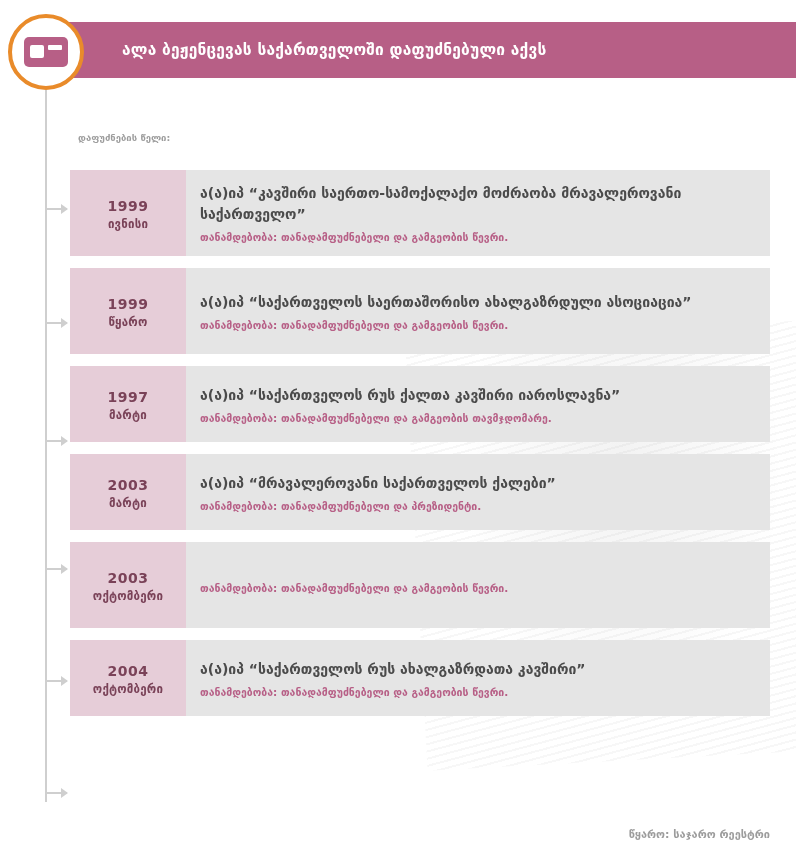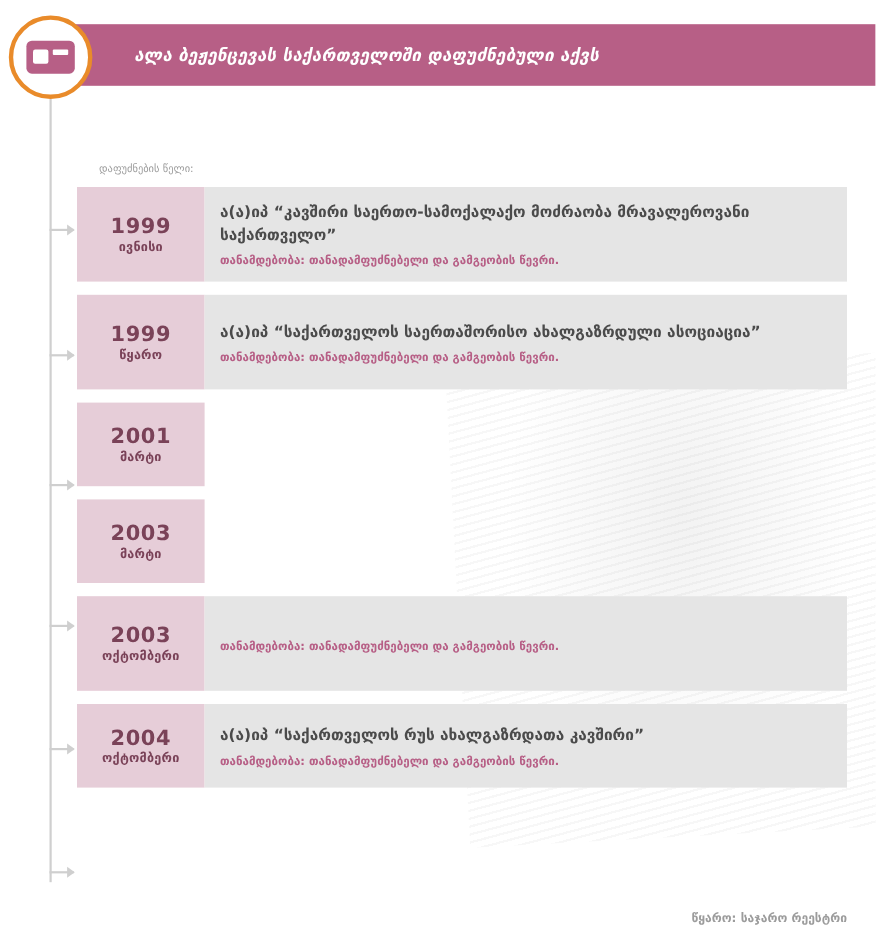--- a/index.html
+++ b/index.html
@@ -56,21 +56,20 @@
     position: absolute;
     left: 60px;
     top: 8px;
     width: 736px;
     height: 56px;
     background: #b75f86;
     display: flex;
     align-items: center;
     box-sizing: border-box;
     padding-left: 62px;
-    font-style: italic;
   }
   .header-title {
     color: #ffffff;
     font-size: 15.5px;
     font-weight: bold;
     letter-spacing: 0.2px;
     white-space: nowrap;
   }
   .header-count {
     color: #ffffff;
@@ -146,27 +145,27 @@
     top: -4px;
     border-left: 7px solid #cfcfcf;
     border-top: 5px solid transparent;
     border-bottom: 5px solid transparent;
   }
 
   
   .col-caption {
     position: absolute;
     left: 78px;
-    top: 148px;
+    top: 132px;
     width: 110px;
     color: #9c9c9c;
     font-size: 9.5px;
-    font-weight: normal;
+    font-weight: bold;
     line-height: 12px;
-    text-align: center;
+    text-align: left;
   }
 
   
   .rows {
     position: absolute;
     left: 70px;
     top: 170px;
     width: 700px;
   }
   .row {
@@ -179,21 +178,21 @@
     flex: 0 0 116px;
     background: #e6cdd8;
     display: flex;
     flex-direction: column;
     align-items: center;
     justify-content: center;
     color: #7a4258;
     box-sizing: border-box;
   }
   .year-num {
-    font-size: 19px;
+    font-size: 14px;
     font-weight: bold;
     line-height: 22px;
     letter-spacing: 0.5px;
   }
   .year-month {
     font-size: 11.5px;
     font-weight: bold;
     line-height: 15px;
     letter-spacing: 0.2px;
   }
@@ -278,30 +277,38 @@
       <div class="year-month">წყარო</div>
     </div>
     <div class="row-body">
       <div class="org-name">ა(ა)იპ “საქართველოს საერთაშორისო ახალგაზრდული ასოციაცია”</div>
       <div class="org-note">თანამდებობა: თანადამფუძნებელი და გამგეობის წევრი.</div>
     </div>
   </div>
 
   <div class="row row-h-1">
     <div class="row-year">
-      <div class="year-num">2001</div>
+      <div class="year-num">1997</div>
       <div class="year-month">მარტი</div>
+    </div>
+    <div class="row-body">
+      <div class="org-name">ა(ა)იპ “საქართველოს რუს ქალთა კავშირი იაროსლავნა”</div>
+      <div class="org-note">თანამდებობა: თანადამფუძნებელი და გამგეობის თავმჯდომარე.</div>
     </div>
   </div>
 
   <div class="row row-h-1">
     <div class="row-year">
       <div class="year-num">2003</div>
       <div class="year-month">მარტი</div>
     </div>
+    <div class="row-body">
+      <div class="org-name">ა(ა)იპ “მრავალეროვანი საქართველოს ქალები”</div>
+      <div class="org-note">თანამდებობა: თანადამფუძნებელი და პრეზიდენტი.</div>
+    </div>
   </div>
 
   <div class="row row-h-2">
     <div class="row-year">
       <div class="year-num">2003</div>
       <div class="year-month">ოქტომბერი</div>
     </div>
     <div class="row-body">
       <div class="org-note">თანამდებობა: თანადამფუძნებელი და გამგეობის წევრი.</div>
     </div>

